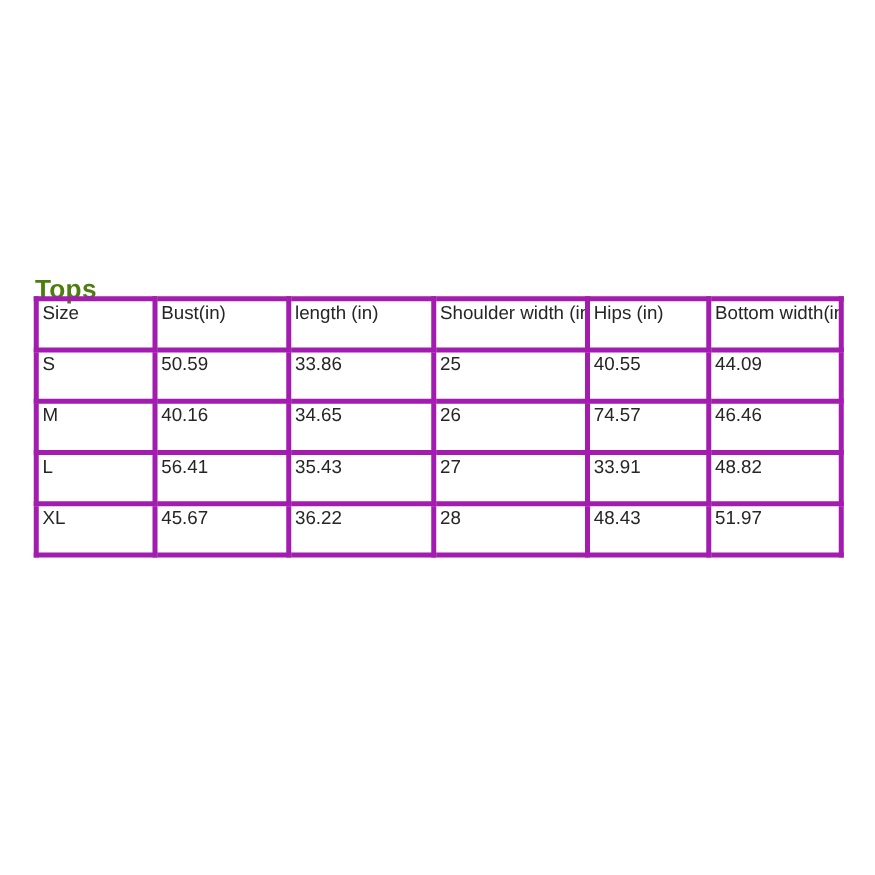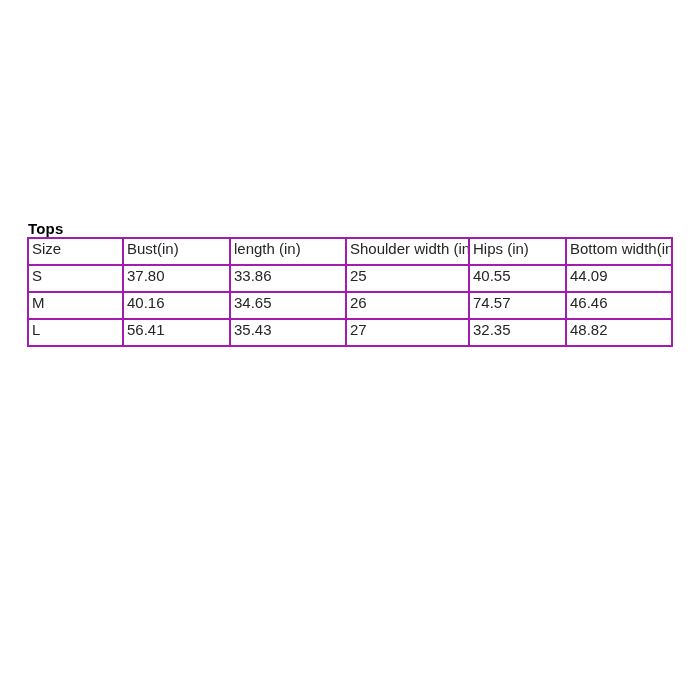--- a/index.html
+++ b/index.html
@@ -13,39 +13,39 @@
     height: 700px;
     background: #ffffff;
     overflow: hidden;
     font-family: "Liberation Sans", "DejaVu Sans", sans-serif;
     -webkit-font-smoothing: antialiased;
   }
   .chart-title {
     position: absolute;
     left: 28px;
     top: 220px;
-    font-size: 15px;
+    font-size: 21px;
     font-weight: bold;
-    color: #000000;
+    color: #4d7c0f;
     letter-spacing: 0.2px;
   }
   table.size-table {
     position: absolute;
     left: 27px;
     top: 237px;
     width: 644px;
     border-collapse: collapse;
     table-layout: fixed;
     font-size: 15px;
     color: #262626;
   }
   table.size-table th,
   table.size-table td {
-    border: 2px solid #a21caf;
-    padding: 0 0 4px 3px;
+    border: 4px solid #a21caf;
+    padding: 0 0 16px 3px;
     height: 21px;
     font-weight: normal;
     text-align: left;
     vertical-align: middle;
     white-space: nowrap;
     overflow: hidden;
     line-height: 1.1;
   }
   col.c0 { width: 95px; }
   col.c1 { width: 107px; }
@@ -76,38 +76,46 @@
           <th>Bust(in)</th>
           <th>length (in)</th>
           <th>Shoulder width (in)</th>
           <th>Hips (in)</th>
           <th>Bottom width(in)</th>
         </tr>
     </thead>
     <tbody>
         <tr>
           <td>S</td>
-          <td>37.80</td>
+          <td>50.59</td>
           <td>33.86</td>
           <td>25</td>
           <td>40.55</td>
           <td>44.09</td>
         </tr>
         <tr>
           <td>M</td>
           <td>40.16</td>
           <td>34.65</td>
           <td>26</td>
           <td>74.57</td>
           <td>46.46</td>
         </tr>
         <tr>
           <td>L</td>
           <td>56.41</td>
           <td>35.43</td>
           <td>27</td>
-          <td>32.35</td>
+          <td>33.91</td>
           <td>48.82</td>
+        </tr>
+        <tr>
+          <td>XL</td>
+          <td>45.67</td>
+          <td>36.22</td>
+          <td>28</td>
+          <td>48.43</td>
+          <td>51.97</td>
         </tr>
       </tbody>
   </table>
 
 </div>
 
 </body></html>

